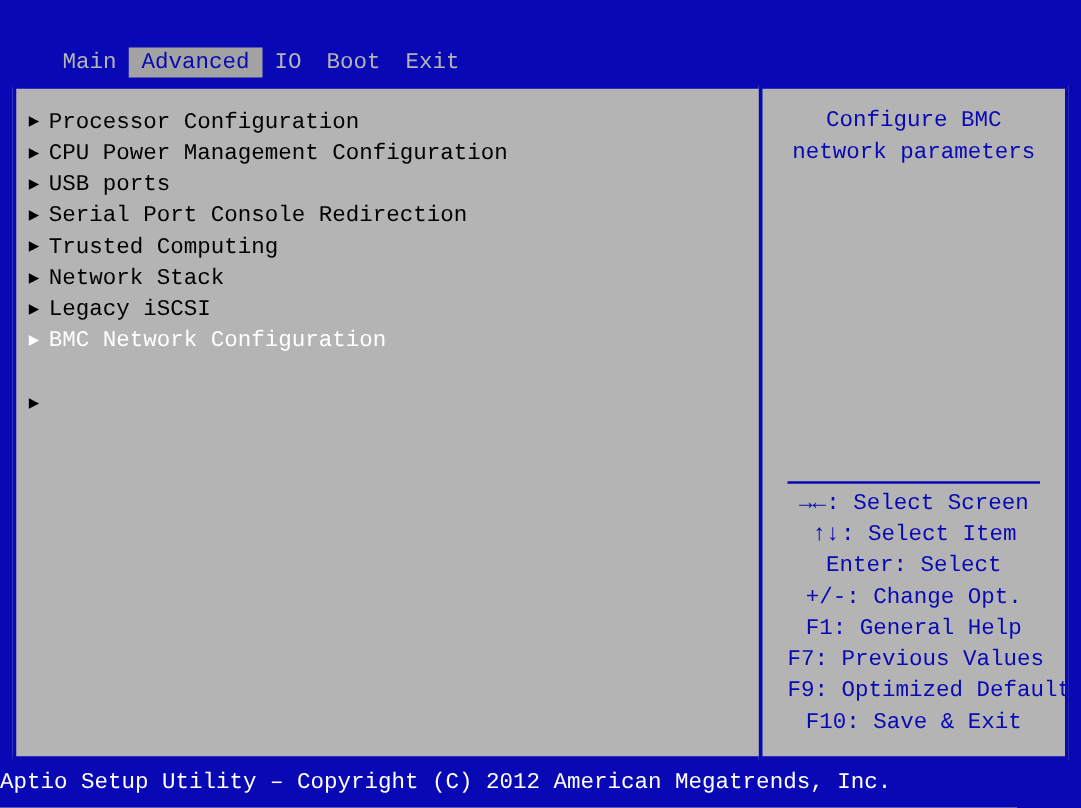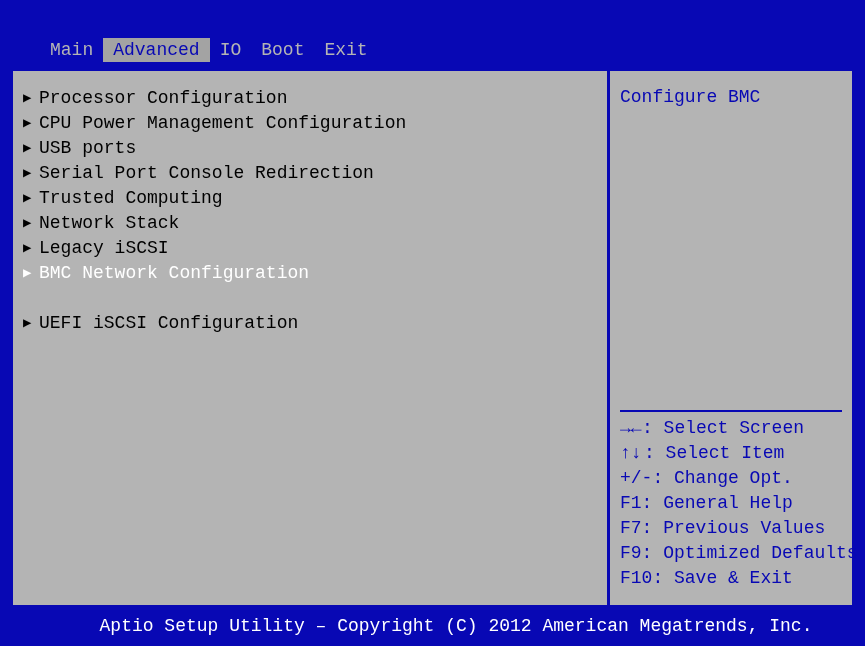--- a/index.html
+++ b/index.html
@@ -47,23 +47,24 @@
   background: #b4b4b4;
   border: 3px solid #0808b4;
   border-right: none;
   padding: 14px 10px;
   position: relative;
 }
 .right-panel {
   width: 248px;
   background: #b4b4b4;
   border: 3px solid #0808b4;
-  padding: 14px 10px;
+  padding: 14px 20px;
   display: flex;
   flex-direction: column;
+  text-align: center;
 }
 .menu-item {
   display: flex;
   align-items: center;
   height: 25px;
   cursor: pointer;
 }
 .menu-item .arrow {
   width: 16px;
   color: #000;
@@ -96,23 +97,22 @@
   margin: 4px 0;
 }
 .help-key {
   color: #0808b4;
   line-height: 25px;
   white-space: nowrap;
 }
 .footer {
   height: 32px;
   color: #fff;
-  text-align: center;
+  text-align: left;
   line-height: 24px;
-  margin-left: 47px;
 }
 .icon-lr {
   display: inline-block;
   width: 22px;
 }
 .icon-ud {
   display: inline-block;
   width: 24px;
 }
 </style>
@@ -160,30 +160,31 @@
           <span class="arrow">▶</span>
           <span class="label">Legacy iSCSI</span>
         </div>
         <div class="menu-item selected">
           <span class="arrow">▶</span>
           <span class="label">BMC Network Configuration</span>
         </div>
         <div class="menu-spacer"></div>
         <div class="menu-item">
           <span class="arrow">▶</span>
-          <span class="label">UEFI iSCSI Configuration</span>
         </div>
       </div>
     <div class="right-panel">
       <div class="help-text">Configure BMC</div>
+      <div class="help-text">network parameters</div>
       <div class="help-spacer"></div>
       <div class="help-divider"></div>
       <div id="help-keys">
           <div class="help-key"><span class="icon-lr">→←</span>: Select Screen</div>
           <div class="help-key"><span class="icon-ud">↑↓</span>: Select Item</div>
+          <div class="help-key">Enter: Select</div>
           <div class="help-key">+/-: Change Opt.</div>
           <div class="help-key">F1: General Help</div>
           <div class="help-key">F7: Previous Values</div>
           <div class="help-key">F9: Optimized Defaults</div>
           <div class="help-key">F10: Save &amp; Exit</div>
         </div>
     </div>
   </div>
 
   <div class="footer">Aptio Setup Utility – Copyright (C) 2012 American Megatrends, Inc.</div>

